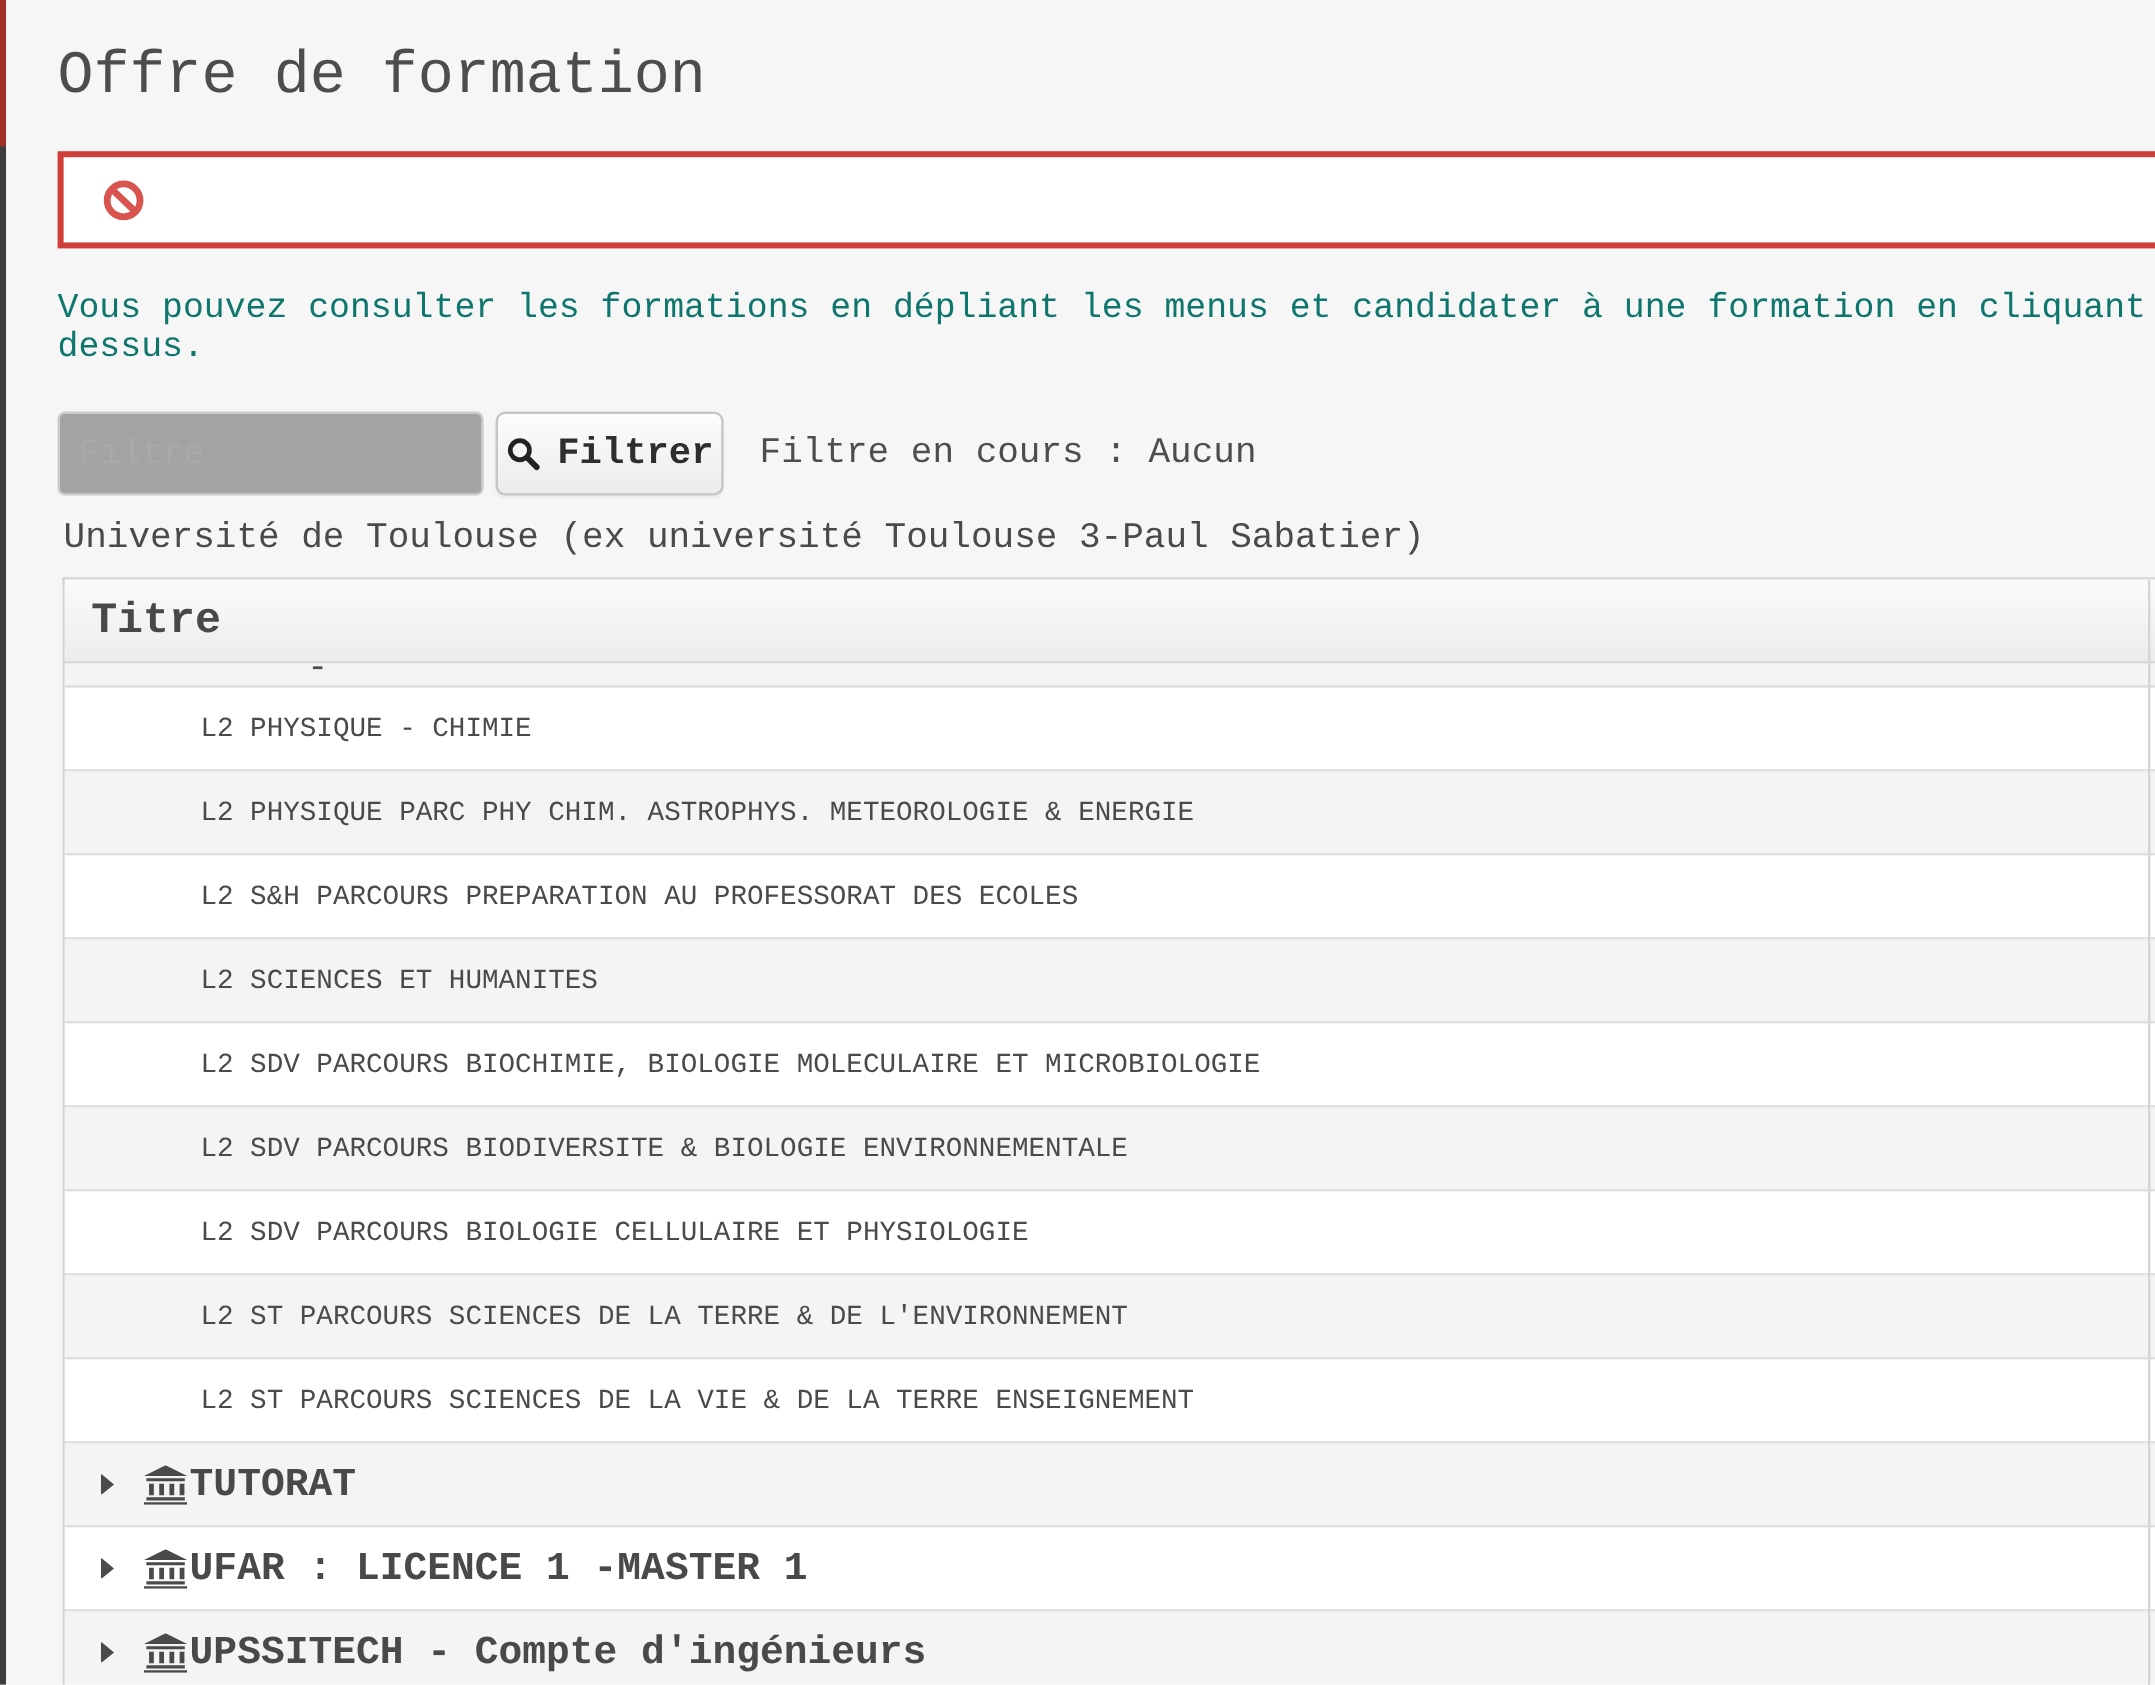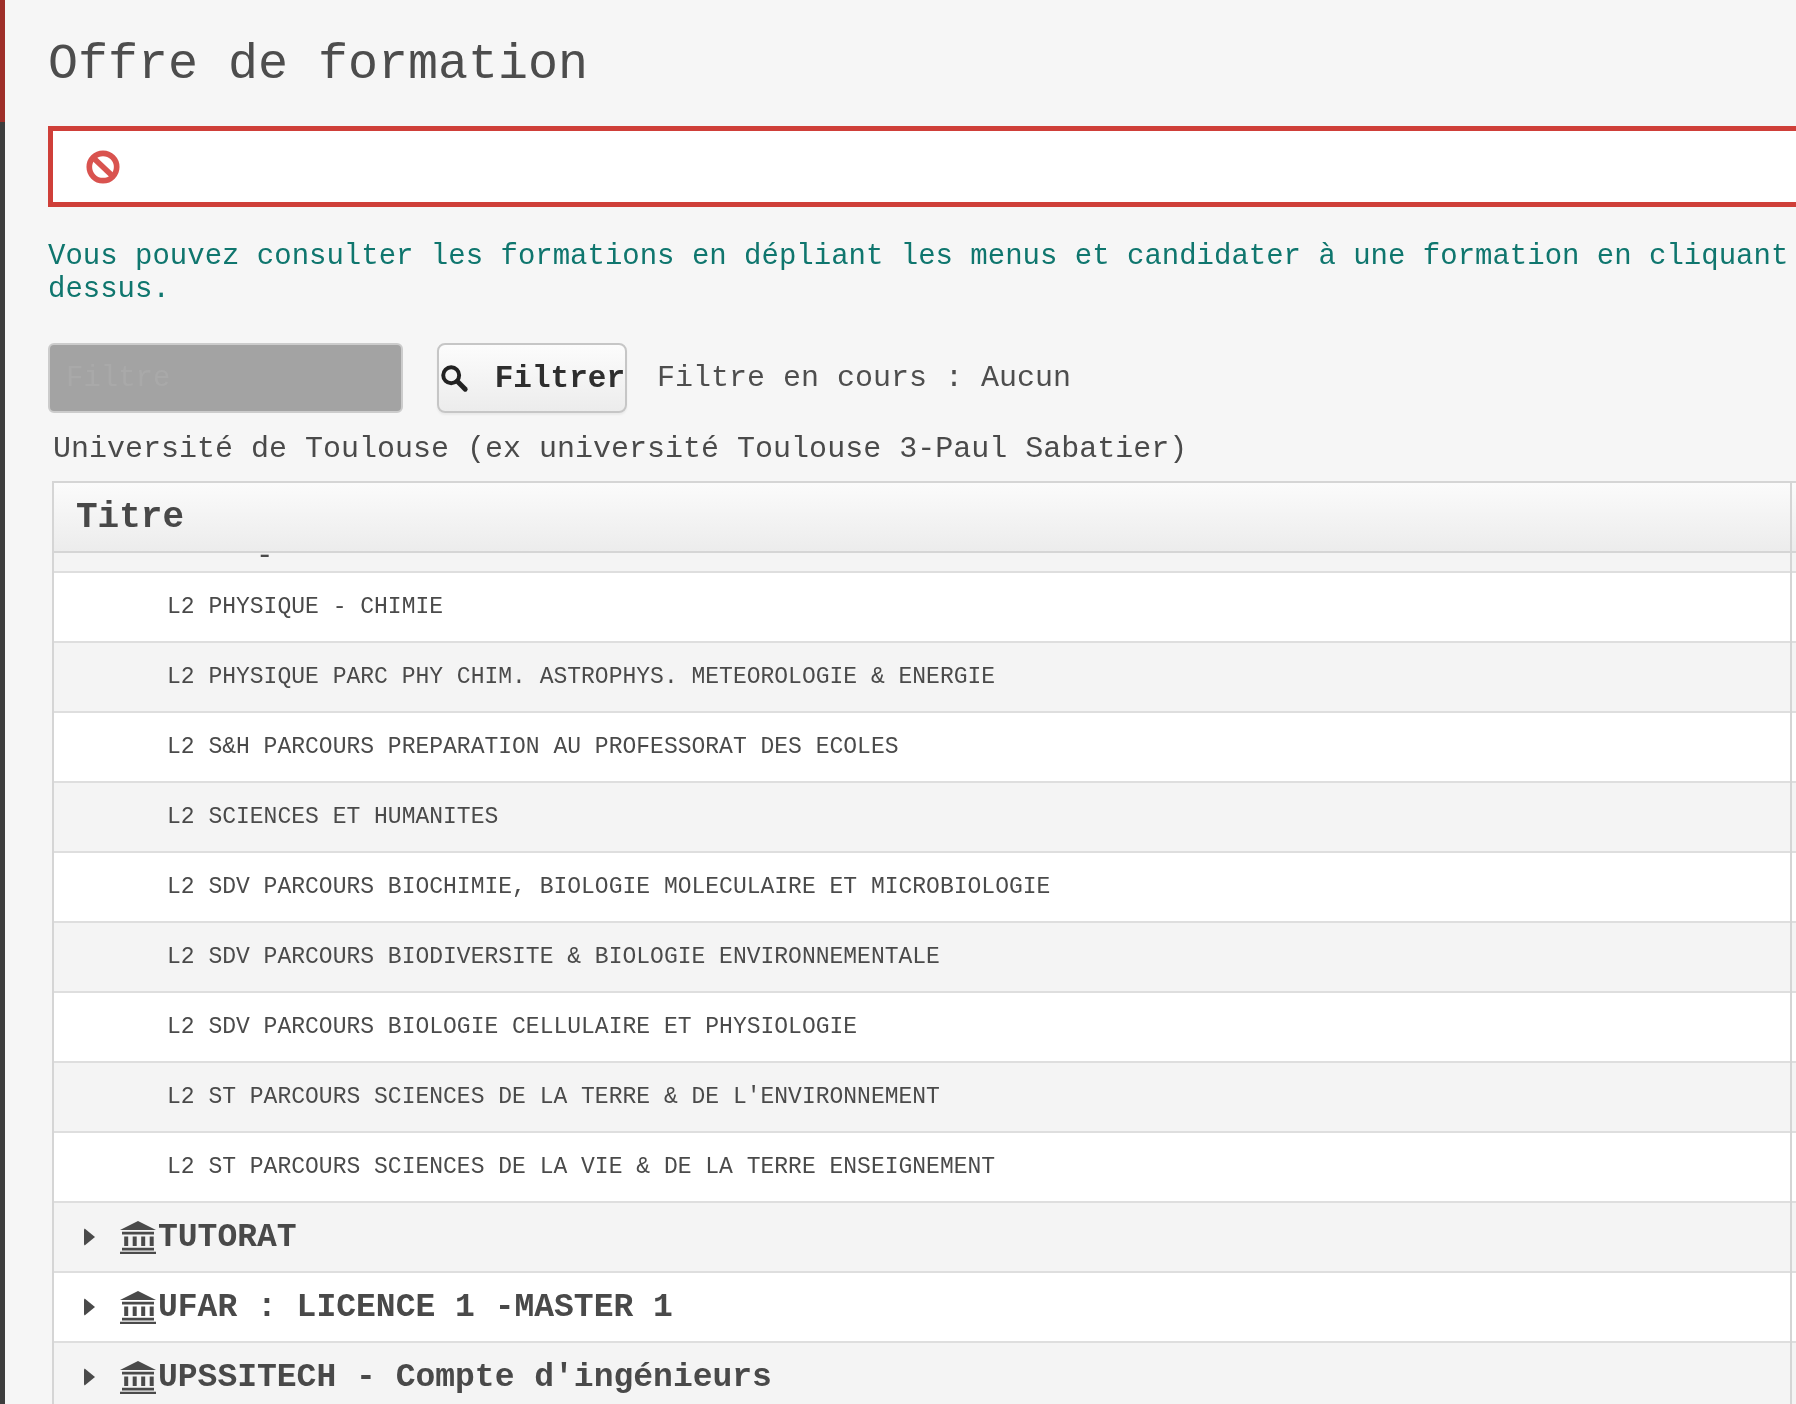--- a/index.html
+++ b/index.html
@@ -38,26 +38,26 @@
   .filter-row { margin-top:37px; display:flex; align-items:center; height:70px; }
   .filter-input {
     width:355px; height:70px;
     border:2px solid #cccccc; border-radius:6px;
     background:#a3a3a3;
     font-family:inherit; font-size:29px; color:#4a4a4a;
     padding:0 16px; outline:none;
   }
   .filter-input::placeholder { color:#a9a9a9; opacity:1; }
   .filter-button {
-    margin-left:34px;
+    margin-left:10px;
     width:190px; height:70px;
     border:2px solid #c6c6c6; border-radius:8px;
     background:linear-gradient(#fcfcfc,#ececec);
     box-shadow:0 2px 2px rgba(0,0,0,0.05);
-    display:flex; align-items:center; justify-content:space-between; gap:13px;
+    display:flex; align-items:center; justify-content:center; gap:13px;
     font-family:inherit; font-size:31px; font-weight:600; color:#2e2e2e;
     cursor:pointer;
   }
   .search-icon { color:#222222; display:inline-flex; }
   .filter-status { margin-left:30px; font-size:30px; color:#4e4e4e; }
 
   .university-header { margin-top:19px; margin-left:5px; font-size:30px; font-weight:400; color:#4a4a4a; }
 
   .table {
     margin-top:15px; margin-left:4px; margin-right:-2px;

